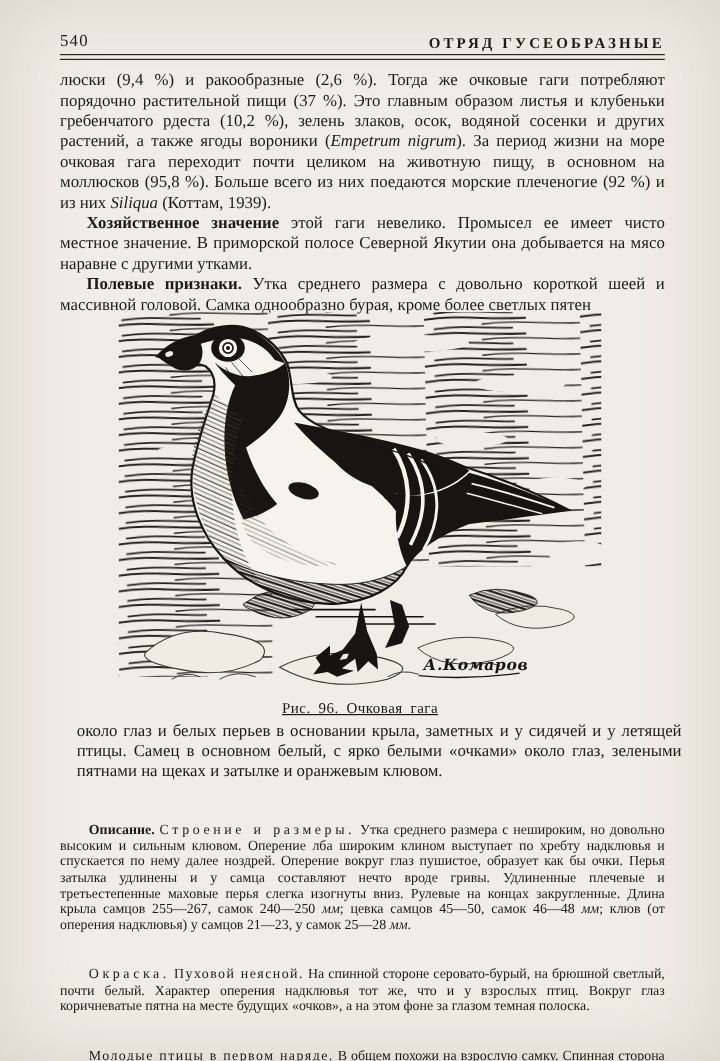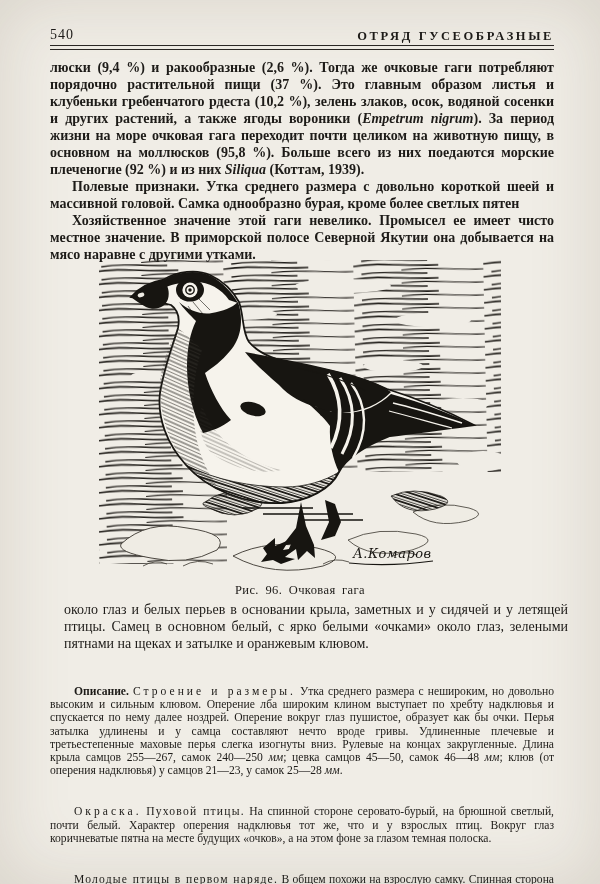--- a/index.html
+++ b/index.html
@@ -16,39 +16,39 @@
   .rule { position:absolute; top:45px; left:50px; right:46px; height:3px;
     border-top:1.6px solid #2a2724; border-bottom:1.2px solid #2a2724; }
   .blk { position:absolute; left:50px; width:504px; text-align:justify; }
   .t1 { font-size:14px; line-height:17px; }
   .t2 { font-size:11.6px; line-height:13.2px; }
   .ind  { text-indent:22px; }
   .ind2 { text-indent:24px;margin-top:28px; }
   p { margin:0; }
   .rz  { letter-spacing:3px; }
   .rz2 { letter-spacing:1.2px; }
-  .fig { position:absolute; top:256px; left:93px; width:415px; height:322px; }
+  .fig { position:absolute; top:256px; left:93px; width:415px; height:322px;font-weight:bold; }
   .cap { position:absolute; top:583px; left:0; width:600px; text-align:center;
-    font-size:12.5px; letter-spacing:.4px; word-spacing:3px; }
+    font-size:12.5px; letter-spacing:.4px; word-spacing:3px;text-decoration:underline; }
 </style>
 </head>
 <body>
 
 <div class="page">
 
   <div class="hdr">
     <span class="pagenum">540</span>
     <span class="hdrtitle">ОТРЯД ГУСЕОБРАЗНЫЕ</span>
   </div>
   <div class="rule"></div>
 
-  <div class="blk t1" style="top:59px;font-weight:bold;">
+  <div class="blk t1" style="top:59px;">
     <p><span>люски (9,4 %) и ракообразные (2,6 %). Тогда же очковые гаги потребляют порядочно растительной пищи (37 %). Это главным образом листья и клубеньки гребенчатого рдеста (10,2 %), зелень злаков, осок, водяной сосенки и других растений, а также ягоды вороники (</span><i>Empetrum nigrum</i><span>). За период жизни на море очковая гага переходит почти целиком на животную пищу, в основном на моллюсков (95,8 %). Больше всего из них поедаются морские плеченогие (92 %) и из них </span><i>Siliqua</i><span> (Коттам, 1939).</span></p>
+    <p class="ind"><b>Хозяйственное значение</b><span> этой гаги невелико. Промысел ее имеет чисто местное значение. В приморской полосе Северной Якутии она добывается на мясо наравне с другими утками.</span></p>
     <p class="ind"><b>Полевые признаки.</b><span> Утка среднего размера с довольно короткой шеей и массивной головой. Самка однообразно бурая, кроме более светлых пятен</span></p>
-    <p class="ind"><b>Хозяйственное значение</b><span> этой гаги невелико. Промысел ее имеет чисто местное значение. В приморской полосе Северной Якутии она добывается на мясо наравне с другими утками.</span></p>
   </div>
 
   <div class="fig">
     <svg viewBox="0 0 415 322" width="415" height="322" role="img">
       <defs>
         <pattern id="pw" width="130" height="13" patternUnits="userSpaceOnUse" patternTransform="rotate(-1.2)">
           <path d="M0,3 q18,-2.5 40,-1 t45,1" stroke="#23201c" stroke-width="1.7" fill="none"></path>
           <path d="M48,7.5 q20,-2 44,-.5 t38,1" stroke="#23201c" stroke-width="1.1" fill="none"></path>
           <path d="M8,11 q16,-2 36,-1 t30,1" stroke="#23201c" stroke-width="1.4" fill="none"></path>
         </pattern>
@@ -121,17 +121,17 @@
   </div>
 
   <div class="cap">Рис. 96. Очковая гага</div>
 
   <div class="blk t1" style="top:601px;margin-left:14px;">
     <p><span>около глаз и белых перьев в основании крыла, заметных и у сидячей и у летящей птицы. Самец в основном белый, с ярко белыми «очками» около глаз, зелеными пятнами на щеках и затылке и оранжевым клювом.</span></p>
   </div>
 
   <div class="blk t2" style="top:657px;">
     <p class="ind2"><b>Описание.</b> <span class="rz">Строение и размеры.</span><span> Утка среднего размера с нешироким, но довольно высоким и сильным клювом. Оперение лба широким клином выступает по хребту надклювья и спускается по нему далее ноздрей. Оперение вокруг глаз пушистое, образует как бы очки. Перья затылка удлинены и у самца составляют нечто вроде гривы. Удлиненные плечевые и третьестепенные маховые перья слегка изогнуты вниз. Рулевые на концах закругленные. Длина крыла самцов 255—267, самок 240—250 </span><i>мм</i><span>; цевка самцов 45—50, самок 46—48 </span><i>мм</i><span>; клюв (от оперения надклювья) у самцов 21—23, у самок 25—28 </span><i>мм</i><span>.</span></p>
-    <p class="ind2"><span class="rz">Окраска.</span> <span class="rz2">Пуховой птицы.</span><span> На спинной стороне серовато-бурый, на брюшной светлый, почти белый. Характер оперения надклювья тот же, что и у взрослых птиц. Вокруг глаз коричневатые пятна на месте будущих «очков», а на этом фоне за глазом темная полоска.</span></p>
+    <p class="ind2"><span class="rz">Окраска.</span> <span class="rz2">Пуховой неясной.</span><span> На спинной стороне серовато-бурый, на брюшной светлый, почти белый. Характер оперения надклювья тот же, что и у взрослых птиц. Вокруг глаз коричневатые пятна на месте будущих «очков», а на этом фоне за глазом темная полоска.</span></p>
     <p class="ind2"><span class="rz2">Молодые птицы в первом наряде.</span><span> В общем похожи на взрослую самку. Спинная сторона рыжевато-бурая, но тусклее, чем у самок и с менее выраженной поперечной полосатостью; спина и надхвостье черноватые, каемки перьев ржавчатые. «Очки» намечаются более короткими и светлыми перьями. Брюшная сторона тела довольно светлая, серовато-бурая, с неясной более темной штриховкой, продольной на зобу и поперечной</span></p>
   </div>
 
 </div>
 
 </body></html>

